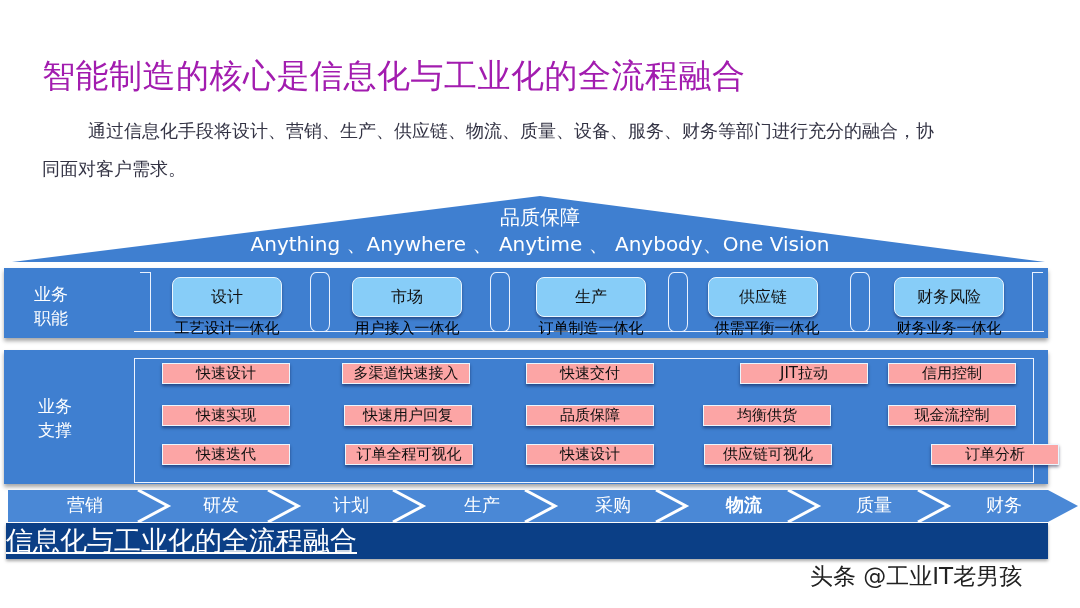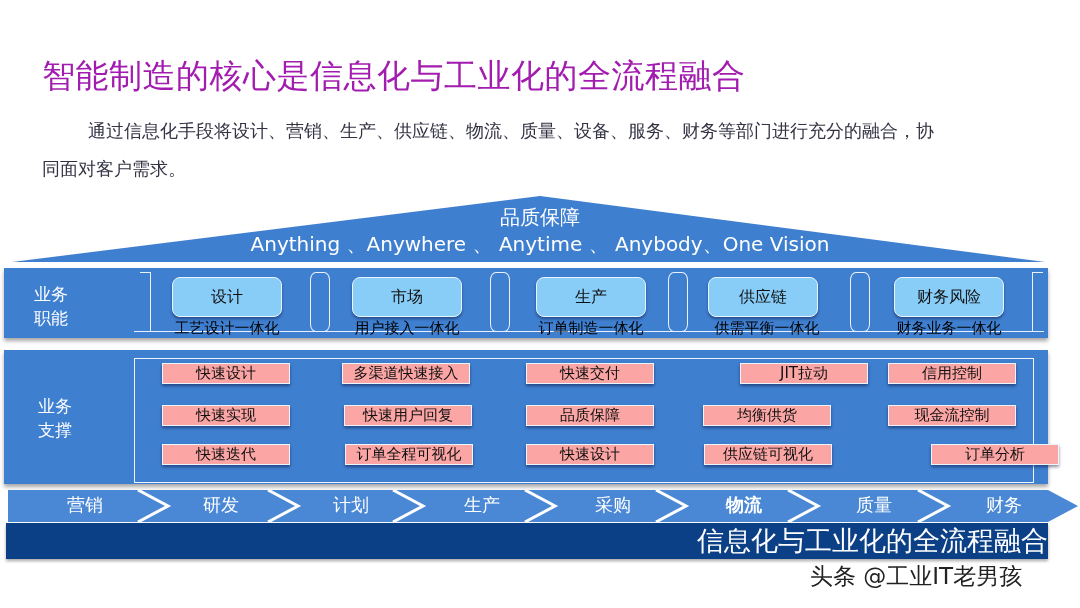--- a/index.html
+++ b/index.html
@@ -20,21 +20,21 @@
   .func-sub { position:absolute; top:51px; width:150px; text-align:center; color:#000000; font-size:15px; }
   .func-line { position:absolute; left:130px; top:63px; width:910px; height:1px; background:#e8f0ff; }
   .cyl { position:absolute; top:4px; width:18px; height:58px; border:1.5px solid #eaf2ff; border-radius:6px/8px; }
   .bracket { position:absolute; top:4px; width:10px; height:58px; border-right:1.5px solid #eaf2ff; border-top:1.5px solid #eaf2ff; border-bottom:1.5px solid #eaf2ff; }
   .support-frame { position:absolute; left:130px; top:8px; width:898px; height:123px; border:1.5px solid #eef4ff; }
   .sup-box { position:absolute; width:126px; height:19px; border-radius:0; background:#fca5a5; border:1.5px solid #eaf6ff;
              box-shadow:0 2px 3px rgba(0,0,40,0.45); display:flex; align-items:center; justify-content:center; font-size:15px; color:#111; }
   .flow { position:absolute; left:8px; top:490px; width:1070px; height:32px; }
   .flow-item { position:absolute; top:0; height:32px; line-height:30px; color:#fff; font-size:18px; text-align:center; width:100px; }
   .banner { position:absolute; left:6px; top:523px; width:1042px; height:36px; background:#0b3f86; box-shadow:0 2px 3px rgba(0,0,0,0.35);
-            color:#fff; font-size:27px; text-align:right; line-height:36px; }
+            color:#fff; font-size:27px; text-align:left; line-height:36px;text-decoration:underline; }
   .watermark { position:absolute; left:810px; top:561px; font-size:23px; color:#222; }
 </style>
 </head>
 <body>
 
 <div class="title">智能制造的核心是信息化与工业化的全流程融合</div>
 <div class="para">通过信息化手段将设计、营销、生产、供应链、物流、质量、设备、服务、财务等部门进行充分的融合，协同面对客户需求。</div>
 
 <div class="roof">
   <svg width="1080" height="70" viewBox="0 0 1080 70">

